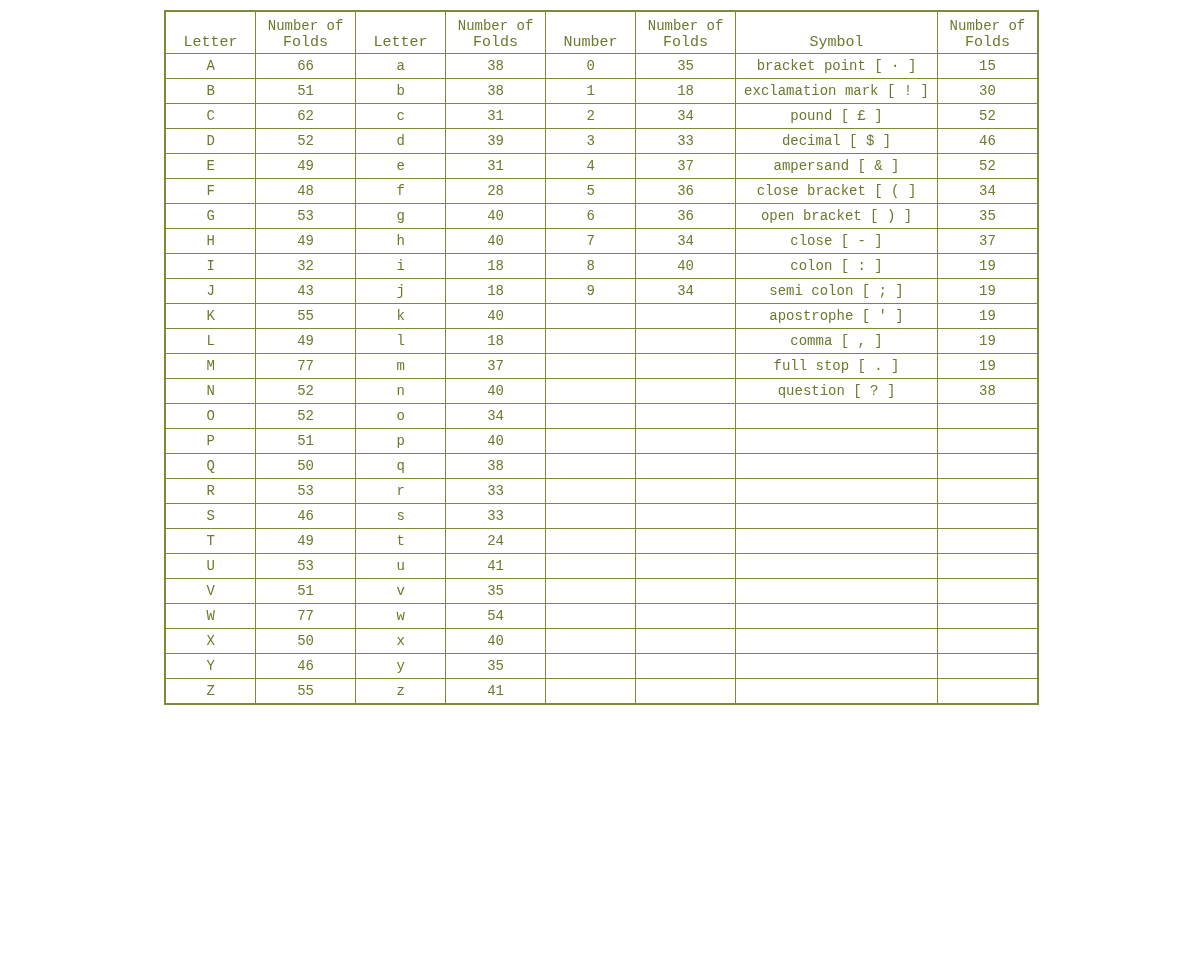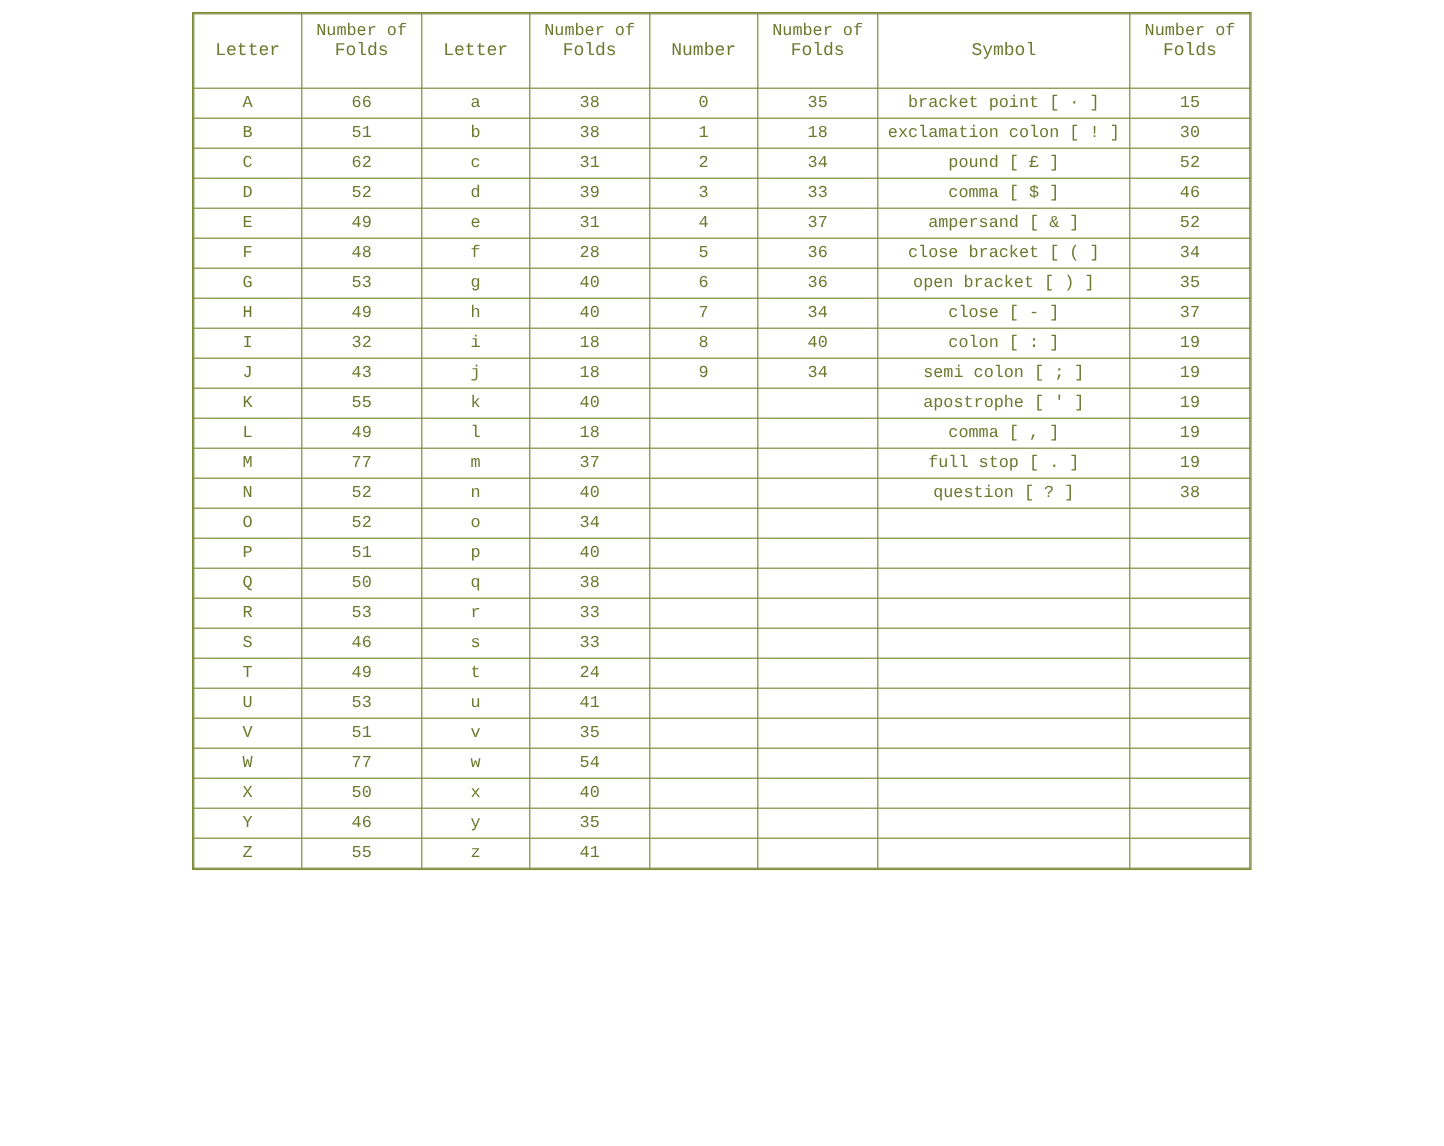--- a/index.html
+++ b/index.html
@@ -28,21 +28,21 @@
       padding: 4px 8px;
       min-width: 80px;
     }
     .col-letter { min-width: 90px; }
     .col-folds { min-width: 100px; }
     .col-number { min-width: 90px; }
     .col-symbol { min-width: 200px; text-align: center; }
     thead tr th {
       vertical-align: bottom;
       font-weight: normal;
-      padding-bottom: 22px;
+      padding-bottom: 2px;
       padding-top: 6px;
     }
     .header-top {
       font-size: 14px;
     }
     .header-main {
       font-size: 15px;
     }
     tbody td {
       font-size: 14px;
@@ -100,41 +100,41 @@
           <td>bracket point [ · ]</td>
           <td>15</td>
         </tr>
         <tr>
           <td>B</td>
           <td>51</td>
           <td>b</td>
           <td>38</td>
           <td>1</td>
           <td>18</td>
-          <td>exclamation colon [ ! ]</td>
+          <td>exclamation mark [ ! ]</td>
           <td>30</td>
         </tr>
         <tr>
           <td>C</td>
           <td>62</td>
           <td>c</td>
           <td>31</td>
           <td>2</td>
           <td>34</td>
           <td>pound [ £ ]</td>
           <td>52</td>
         </tr>
         <tr>
           <td>D</td>
           <td>52</td>
           <td>d</td>
           <td>39</td>
           <td>3</td>
           <td>33</td>
-          <td>comma [ $ ]</td>
+          <td>decimal [ $ ]</td>
           <td>46</td>
         </tr>
         <tr>
           <td>E</td>
           <td>49</td>
           <td>e</td>
           <td>31</td>
           <td>4</td>
           <td>37</td>
           <td>ampersand [ &amp; ]</td>

